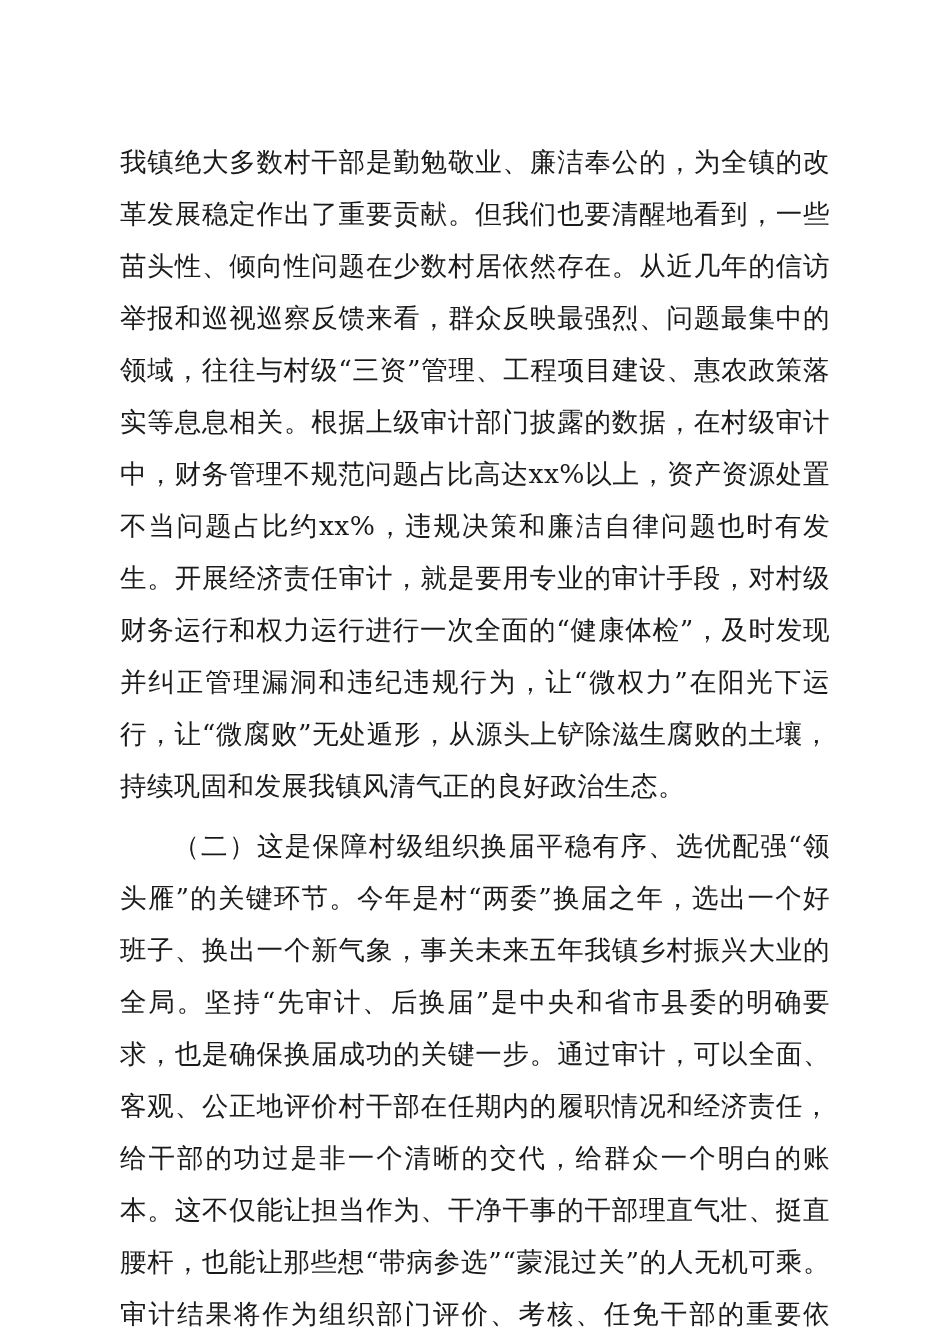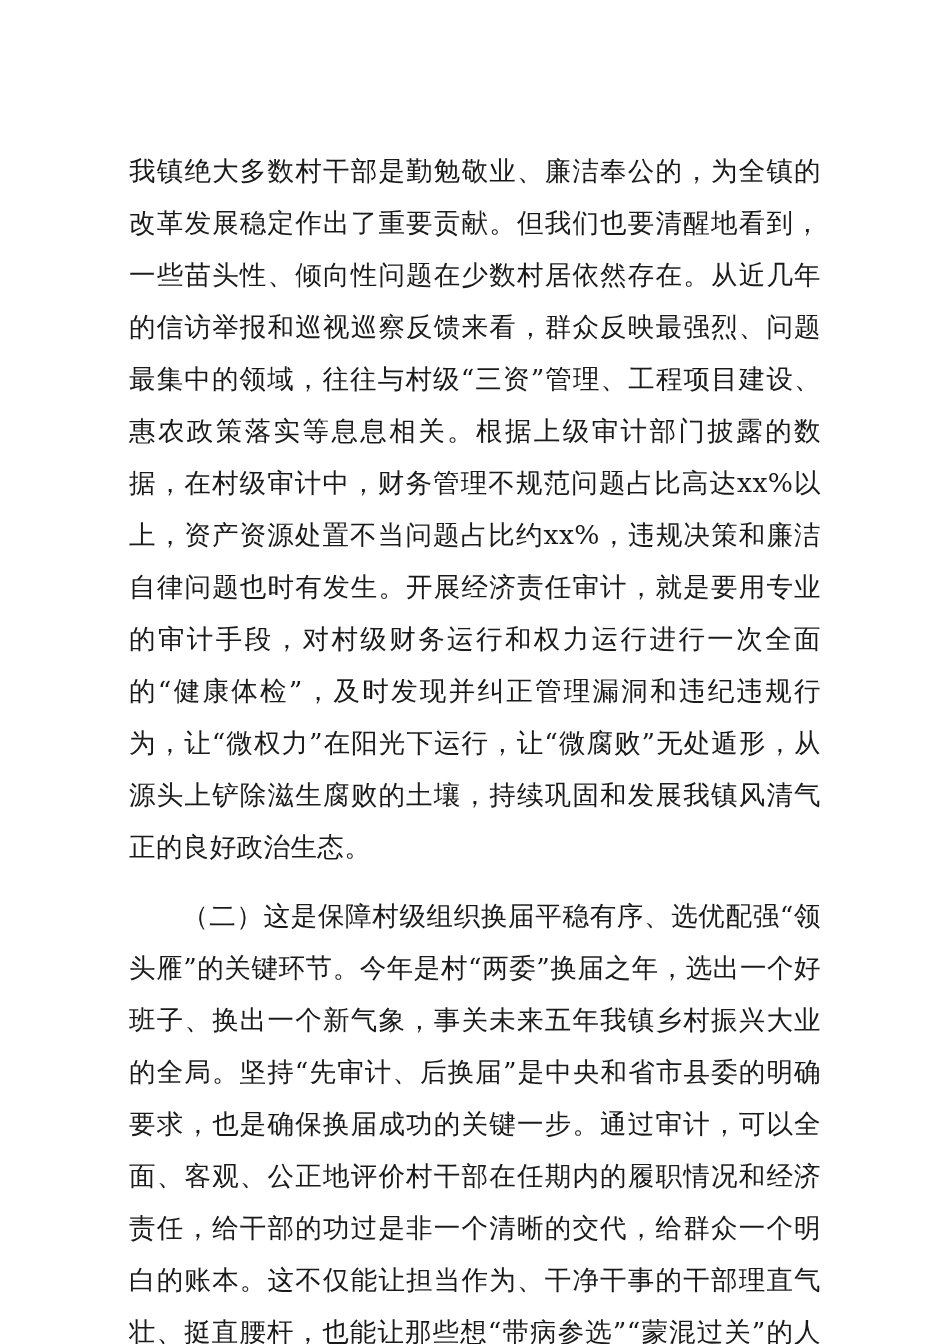--- a/index.html
+++ b/index.html
@@ -22,21 +22,21 @@
     background: #ffffff;
   }
   .doc-body {
     font-size: 26.5px;
     line-height: 52px;
     text-align: justify;
     text-justify: inter-ideograph;
     letter-spacing: 0.4px;
   }
   .doc-body p {
-    margin: 17px;
+    margin: 8px;
     text-indent: 0;
   }
   .doc-body p.indent {
     text-indent: 2em;
   }
 </style>
 </head>
 <body>
 
 <div class="page">

